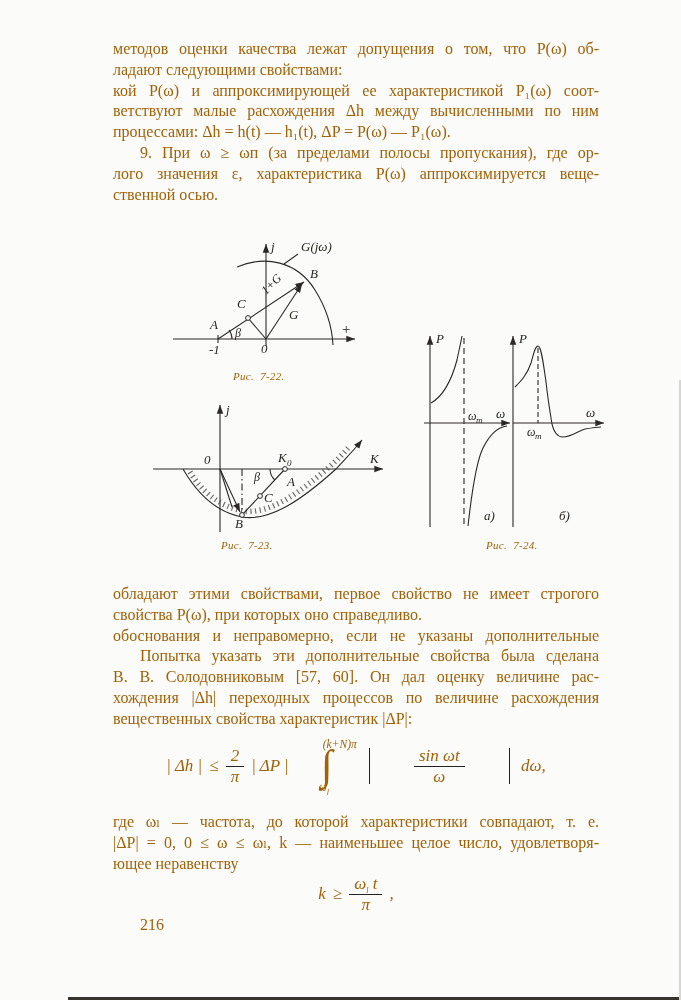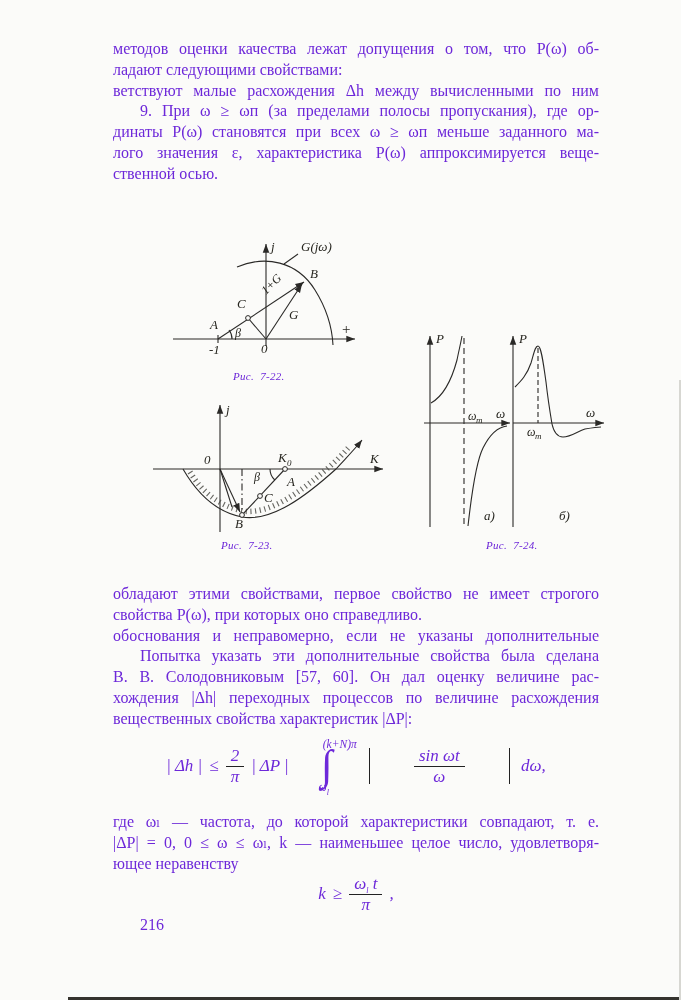--- a/index.html
+++ b/index.html
@@ -1,20 +1,20 @@
 <!DOCTYPE html>
 <html><head>
 <meta charset="utf-8">
 <style>
   html,body{margin:0;padding:0;background:#e8e8e6;}
   .page{
     position:relative;width:681px;height:1000px;margin:0 auto;
     background:#fbfbf9;overflow:hidden;
     font-family:"Liberation Serif","DejaVu Serif",serif;
-    color:#6d28d9;
+    color:#a16207;
   }
   .tblock{position:absolute;left:113px;width:486px;}
   .line{
     font-size:16px;line-height:20.8px;
     text-align:justify;text-align-last:justify;
   }
   .line.short{text-align-last:left;}
   .line.indent{text-indent:27px;}
   .figcaption{
     position:absolute;font-size:11px;font-style:italic;
@@ -49,23 +49,24 @@
   .edge-right{position:absolute;right:0;top:380px;bottom:0;width:2px;background:#d7d7d2;}
 </style>
 </head>
 <body>
 
 <div class="page">
 
   <div class="tblock" style="top:39px">
     <div class="line">методов оценки качества лежат допущения о том, что P(ω) об-</div>
     <div class="line short">ладают следующими свойствами:</div>
+    <div class="line">кой P(ω) и аппроксимирующей ее характеристикой P₁(ω) соот-</div>
     <div class="line">ветствуют малые расхождения Δh между вычисленными по ним</div>
+    <div class="line short">процессами: Δh = h(t) — h₁(t), ΔP = P(ω) — P₁(ω).</div>
     <div class="line indent">9. При ω ≥ ωп (за пределами полосы пропускания), где ор-</div>
-    <div class="line">динаты P(ω) становятся при всех ω ≥ ωп меньше заданного ма-</div>
     <div class="line">лого значения ε, характеристика P(ω) аппроксимируется веще-</div>
     <div class="line short">ственной осью.</div>
   </div>
 
   <svg style="left:165px;top:238px" width="230" height="122" viewBox="0 0 230 122">
     <defs>
       <marker id="arr" viewBox="0 0 10 8" refX="9" refY="4" markerWidth="9" markerHeight="7" orient="auto-start-reverse">
         <path d="M0,0.6 L9,4 L0,7.4 z" fill="#2a2927"></path>
       </marker>
     </defs>

